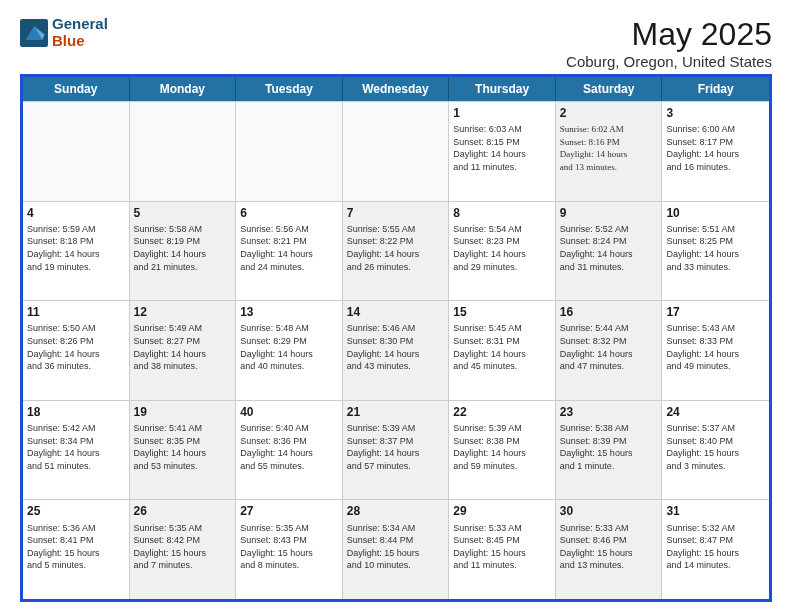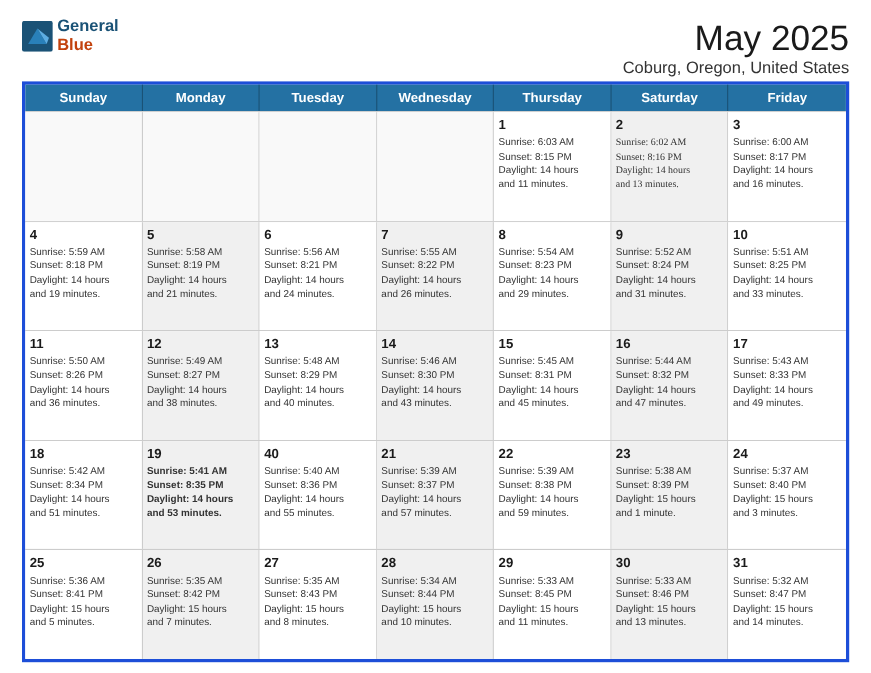--- a/index.html
+++ b/index.html
@@ -271,21 +271,21 @@
         <div class="cal-row">
           <div class="cal-cell">
             <div class="day-num">18</div>
             <div class="day-info" style="white-space: pre-line;">Sunrise: 5:42 AM
 Sunset: 8:34 PM
 Daylight: 14 hours
 and 51 minutes.</div>
           </div>
           <div class="cal-cell shaded">
             <div class="day-num">19</div>
-            <div class="day-info" style="white-space: pre-line; font-weight: bold;">Sunrise: 5:41 AM
+            <div class="day-info" style="white-space: pre-line;">Sunrise: 5:41 AM
 Sunset: 8:35 PM
 Daylight: 14 hours
 and 53 minutes.</div>
           </div>
           <div class="cal-cell">
             <div class="day-num">40</div>
             <div class="day-info" style="white-space: pre-line;">Sunrise: 5:40 AM
 Sunset: 8:36 PM
 Daylight: 14 hours
 and 55 minutes.</div>

